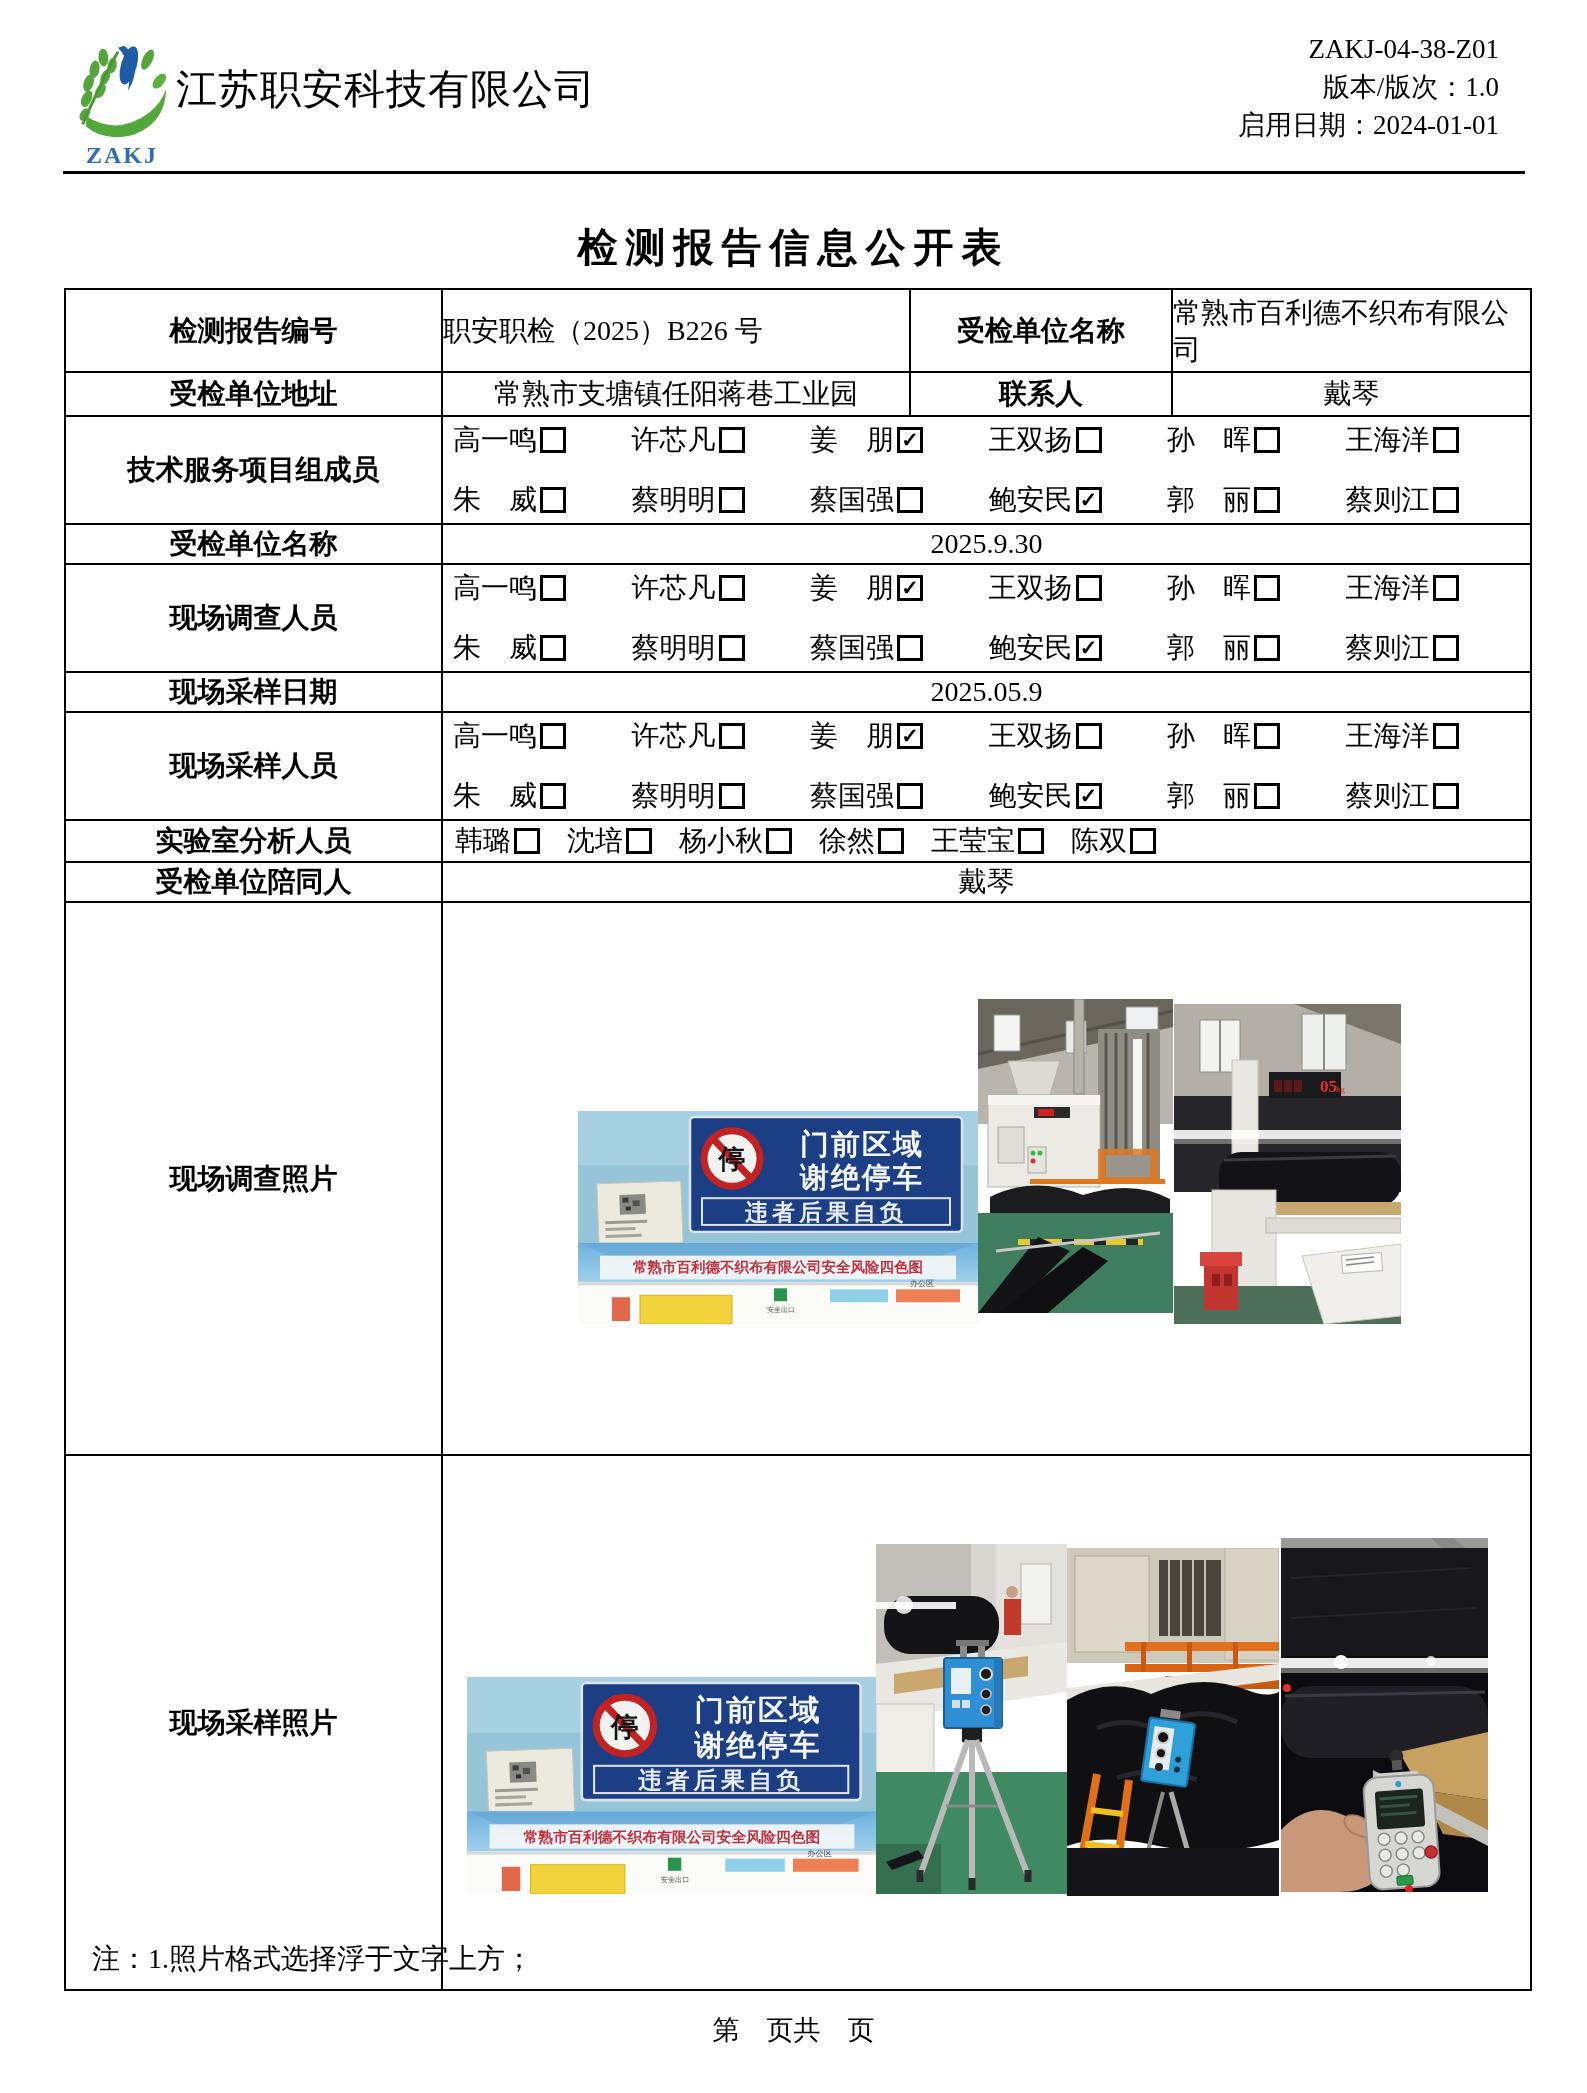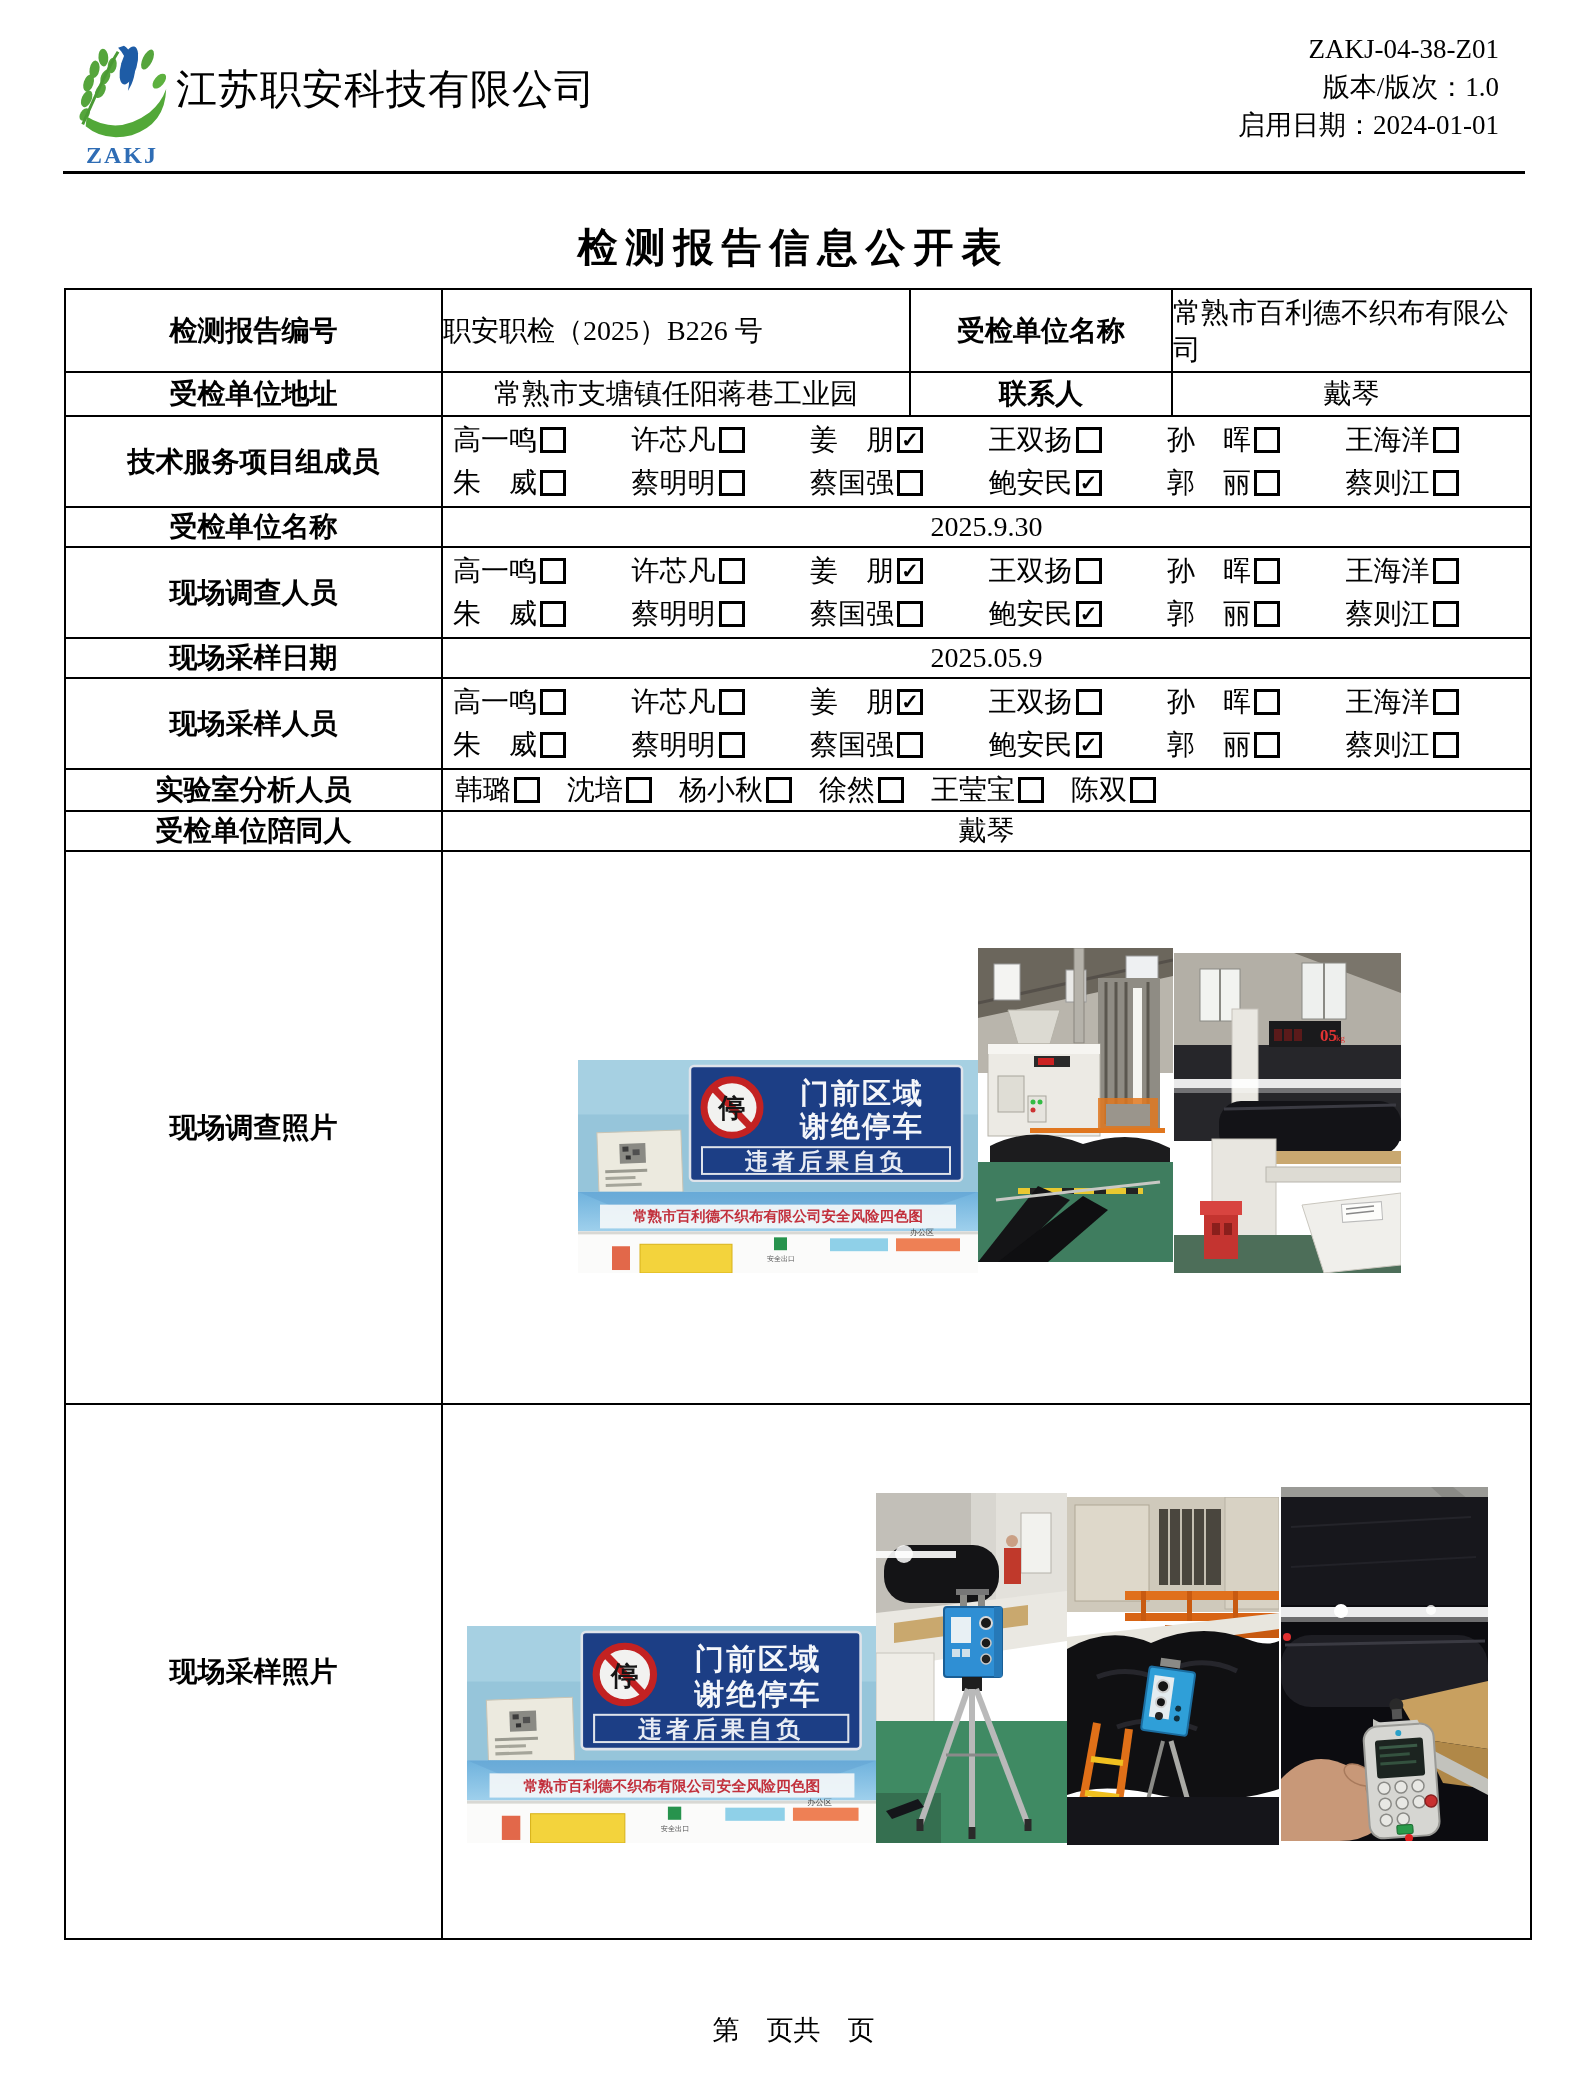--- a/index.html
+++ b/index.html
@@ -25,21 +25,21 @@
   table.form th,table.form td{border:2px solid #000;padding:0;font-weight:normal;
     vertical-align:middle;}
   table.form th{font-weight:bold;text-align:center;}
   td.c{text-align:center;}
   td.bold-left{font-weight:bold;text-align:left;padding-left:17px;}
   td.wrap2{text-align:left;padding:2px 18px;line-height:37px;}
   tr.h83{height:83px;} tr.h44{height:44px;} tr.h88{height:88px;} tr.h37{height:37px;}
   tr.h90{height:90px;} tr.h42{height:42px;} tr.h40{height:40px;}
   tr.h553{height:553px;} tr.h535{height:535px;}
   
-  .mgrid{display:grid;grid-template-columns:repeat(6,1fr);row-gap:5px;
+  .mgrid{display:grid;grid-template-columns:repeat(6,1fr);row-gap:22px;
     align-content:center;padding:4px 6px 4px 10px;height:100%;box-sizing:border-box;}
   .labgrid{display:flex;gap:27px;align-items:center;padding-left:12px;height:100%;box-sizing:border-box;}
   .m-item{display:inline-flex;align-items:center;white-space:nowrap;}
   .m-box{width:20px;height:20px;border:3px solid #000;margin-left:3px;flex:0 0 auto;
     display:inline-flex;align-items:center;justify-content:center;
     font-size:21px;font-weight:bold;line-height:1;overflow:visible;}
   
   td.photos{position:relative;padding:0;}
   .photo{position:absolute;overflow:hidden;}
   .photo svg{display:block;width:100%;height:100%;}
@@ -624,14 +624,15 @@
               <rect x="112" y="338" width="16" height="9" rx="2" fill="#2a9a4a" stroke="#1a6a30"></rect>
             </g>
             <circle cx="128" cy="351" r="4" fill="#e02020"></circle>
           </svg>
         </div>
       </td>
     </tr>
   </tbody>
     </table>
 
+  <div class="note">注：1.照片格式选择浮于文字上方；</div>
   <div class="pagenum">第　页共　页</div>
 </div>
 
 </body></html>

